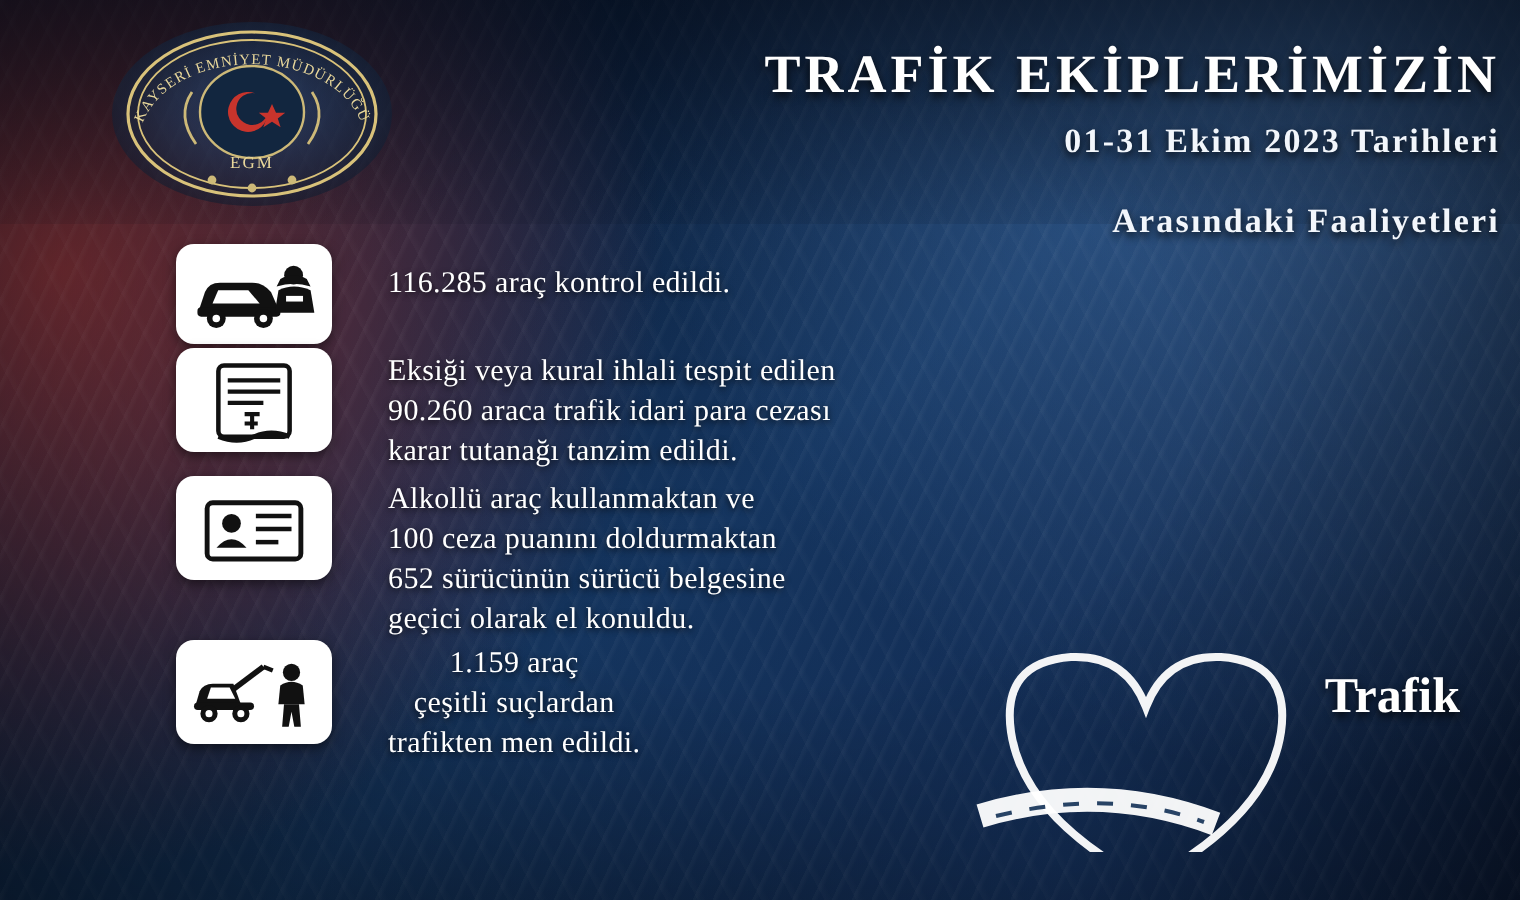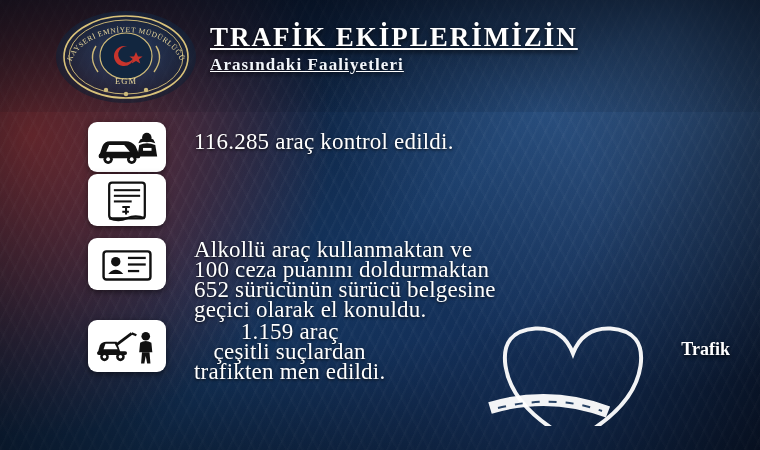--- a/index.html
+++ b/index.html
@@ -56,44 +56,43 @@
   }
   .emblem {
     position: absolute;
     left: 52px; top: 8px;
     width: 148px; height: 98px;
   }
   .title-block {
     position: absolute;
     left: 210px; top: 22px;
     width: 540px;
-    text-align: left;
+    text-align: right;
     color: #ffffff;
-    text-decoration: underline;
   }
   .title-main {
     font-family: "Liberation Serif", serif;
     font-size: 27px;
     font-weight: bold;
     letter-spacing: 2.0px;
     color: #ffffff;
     text-shadow: 0 2px 5px rgba(0,0,0,0.85);
     white-space: nowrap;
   }
   .title-sub1, .title-sub2 {
     font-family: "Liberation Serif", serif;
     font-size: 17px;
     font-weight: bold;
     letter-spacing: 1.1px;
     color: #f2f6fb;
     text-shadow: 0 2px 4px rgba(0,0,0,0.85);
     white-space: nowrap;
   }
   .title-sub1 { margin-top: 8px; }
-  .title-sub2 { margin-top: 2px; }
+  .title-sub2 { margin-top: 20px; }
 
   
   .rows {
     position: absolute;
     left: 0; top: 112px;
     width: 760px;
     z-index: 4;
   }
   .row {
     position: absolute;
@@ -117,21 +116,21 @@
     flex: 0 0 auto;
   }
   .tile-2 { height: 52px; }
   .tile-3 { height: 52px; }
   .tile-4 { height: 52px; }
 
   .row-text {
     margin-left: 28px;
     color: #ffffff;
     font-family: "Liberation Serif", serif;
-    font-size: 23px;
+    font-size: 15px;
     line-height: 20px;
     letter-spacing: 0.2px;
     text-shadow: 0 1px 3px rgba(0,0,0,0.8);
     padding-top: 10px;
     white-space: pre-line;
   }
   .row-2 .row-text, .row-3 .row-text { padding-top: 2px; }
   .row-4 .row-text { padding-top: 2px; }
 
   
@@ -143,21 +142,21 @@
     height: 110px;
     z-index: 6;
   }
   .slogan-text {
     position: absolute;
     right: 8px;
     top: 22px;
     color: #ffffff;
     font-family: "Liberation Serif", serif;
     font-weight: bold;
-    font-size: 18px;
+    font-size: 25px;
     line-height: 22px;
     text-align: left;
     text-shadow: 0 2px 4px rgba(0,0,0,0.85);
   }
   .slogan-text .l2 { display: block; }
 </style>
 </head>
 <body>
 
 <div class="poster">
@@ -191,20 +190,21 @@
         <text x="74" y="76" text-anchor="middle" font-family="Liberation Serif, serif" font-size="8.5" fill="#e8d79b" letter-spacing="1">EGM</text>
 
         <circle cx="54" cy="82" r="2.2" fill="#cdb978"></circle>
         <circle cx="74" cy="86" r="2.2" fill="#cdb978"></circle>
         <circle cx="94" cy="82" r="2.2" fill="#cdb978"></circle>
       </svg>
     </div>
 
     <div class="title-block">
       <div class="title-main">TRAFİK EKİPLERİMİZİN</div>
+      <div class="title-sub1">01-31 Ekim 2023 Tarihleri</div>
       <div class="title-sub2">Arasındaki Faaliyetleri</div>
     </div>
   </div>
 
   <div class="rows">
 
     <div class="row row-1">
       <div class="icon-tile tile-1">
         <svg viewBox="0 0 70 44" width="66" height="42" aria-hidden="true">
 
@@ -229,20 +229,23 @@
       <div class="icon-tile tile-2">
         <svg viewBox="0 0 70 48" width="66" height="45" aria-hidden="true">
           <rect x="16" y="5" width="38" height="38" rx="3" fill="none" stroke="#111" stroke-width="2.4"></rect>
           <line x1="21" y1="13" x2="49" y2="13" stroke="#111" stroke-width="2.2"></line>
           <line x1="21" y1="19" x2="49" y2="19" stroke="#111" stroke-width="2.2"></line>
           <line x1="21" y1="25" x2="40" y2="25" stroke="#111" stroke-width="2.2"></line>
           <path d="M34 31 v8 M30 31 h8 M30 36 h7" stroke="#111" stroke-width="2.2" fill="none"></path>
           <path d="M16 43 q10 4 19 0 q9 -4 19 0" fill="none" stroke="#111" stroke-width="2.4"></path>
         </svg>
       </div>
+      <div class="row-text">Eksiği veya kural ihlali tespit edilen
+90.260 araca trafik idari para cezası
+karar tutanağı tanzim edildi.</div>
     </div>
 
     <div class="row row-3">
       <div class="icon-tile tile-3">
         <svg viewBox="0 0 70 48" width="66" height="45" aria-hidden="true">
           <rect x="10" y="10" width="50" height="30" rx="3" fill="none" stroke="#111" stroke-width="2.6"></rect>
           <circle cx="23" cy="21" r="5" fill="#111"></circle>
           <path d="M15 34 q8 -9 16 0 z" fill="#111"></path>
           <line x1="36" y1="17" x2="55" y2="17" stroke="#111" stroke-width="2.4"></line>
           <line x1="36" y1="24" x2="55" y2="24" stroke="#111" stroke-width="2.4"></line>

